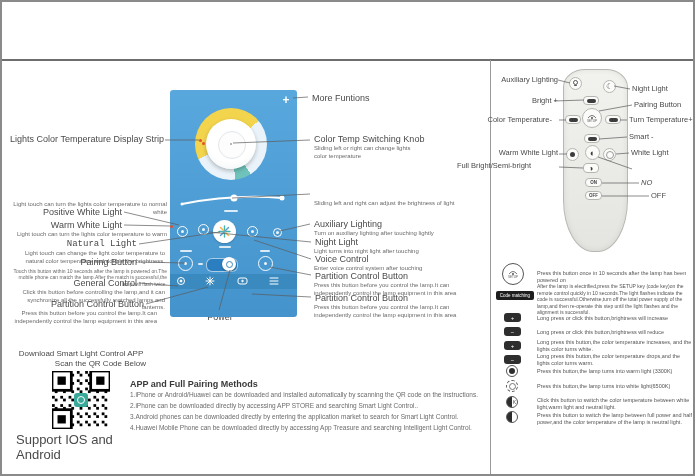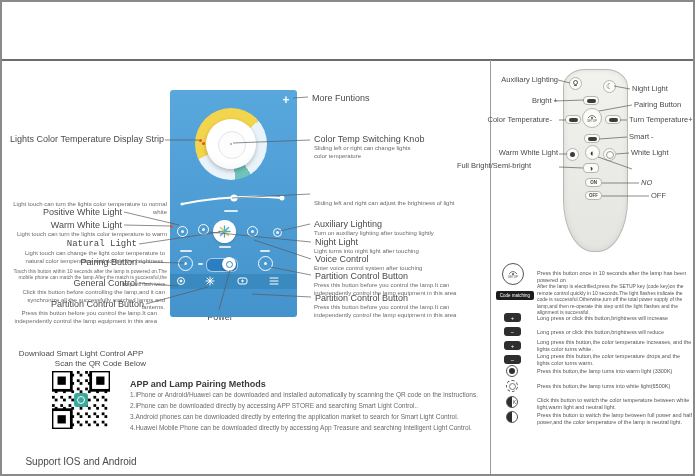--- a/index.html
+++ b/index.html
@@ -232,23 +232,23 @@
         <rect x="0" y="0" width="19.333333333333332" height="19.333333333333332" fill="none" stroke="#000" stroke-width="2.761904761904762"></rect>
         <rect x="5.523809523809524" y="5.523809523809524" width="8.285714285714285" height="8.285714285714285" fill="#000"></rect>
         <rect x="38.666666666666664" y="0" width="19.333333333333332" height="19.333333333333332" fill="none" stroke="#000" stroke-width="2.761904761904762"></rect>
         <rect x="44.19047619047619" y="5.523809523809524" width="8.285714285714285" height="8.285714285714285" fill="#000"></rect>
         <rect x="0" y="38.666666666666664" width="19.333333333333332" height="19.333333333333332" fill="none" stroke="#000" stroke-width="2.761904761904762"></rect>
         <rect x="5.523809523809524" y="44.19047619047619" width="8.285714285714285" height="8.285714285714285" fill="#000"></rect>
         <rect x="22" y="22" width="14" height="14" rx="3" fill="#3aa99a"></rect>
         <circle cx="29" cy="29" r="3.5" fill="none" stroke="#fff" stroke-width="1"></circle>
       </svg>
     </div>
-  <div class="abs" style="left:14px;top:454px;width:130px;font-size:10px;color:#4a4a4a;text-align:center;">Support IOS and Android</div>
-
-  <div class="abs" style="left:128px;top:377px;font-size:9px;font-weight:bold;color:#3a3a3a;">APP and Lamp Pairing Methods</div>
+  <div class="abs" style="left:14px;top:430px;width:130px;font-size:13px;color:#4a4a4a;text-align:left;">Support IOS and Android</div>
+
+  <div class="abs" style="left:128px;top:377px;font-size:9px;font-weight:bold;color:#3a3a3a;">APP and Full Pairing Methods</div>
   <div class="abs sub" style="left:128px;top:389px;width:356px;font-size:6.5px;">1.iPhone or Android/Huawei can be downloaded and installed automatically by scanning the QR code on the instructions.</div>
   <div class="abs sub" style="left:128px;top:400px;width:356px;font-size:6.5px;">2.iPhone can be downloaded directly by accessing APP STORE and searching Smart Light Control..</div>
   <div class="abs sub" style="left:128px;top:411px;width:356px;font-size:6.5px;">3.Android phones can be downloaded directly by entering the application market to search for Smart Light Control.</div>
   <div class="abs sub" style="left:128px;top:422px;width:356px;font-size:6.5px;">4.Huawei Mobile Phone can be downloaded directly by accessing App Treasure and searching Intelligent Light Control.</div>
 
   <div class="abs" id="remote"></div>
   <div class="abs rbtn-round" style="left:567px;top:75px;width:13px;height:13px;z-index:2;">
     <svg width="9" height="9">
         <circle cx="4.5" cy="3.5" r="2" stroke="#555" fill="none" stroke-width="1"></circle>
         <line x1="3.2" y1="6.5" x2="5.8" y2="6.5" stroke="#555" stroke-width="1"></line>

